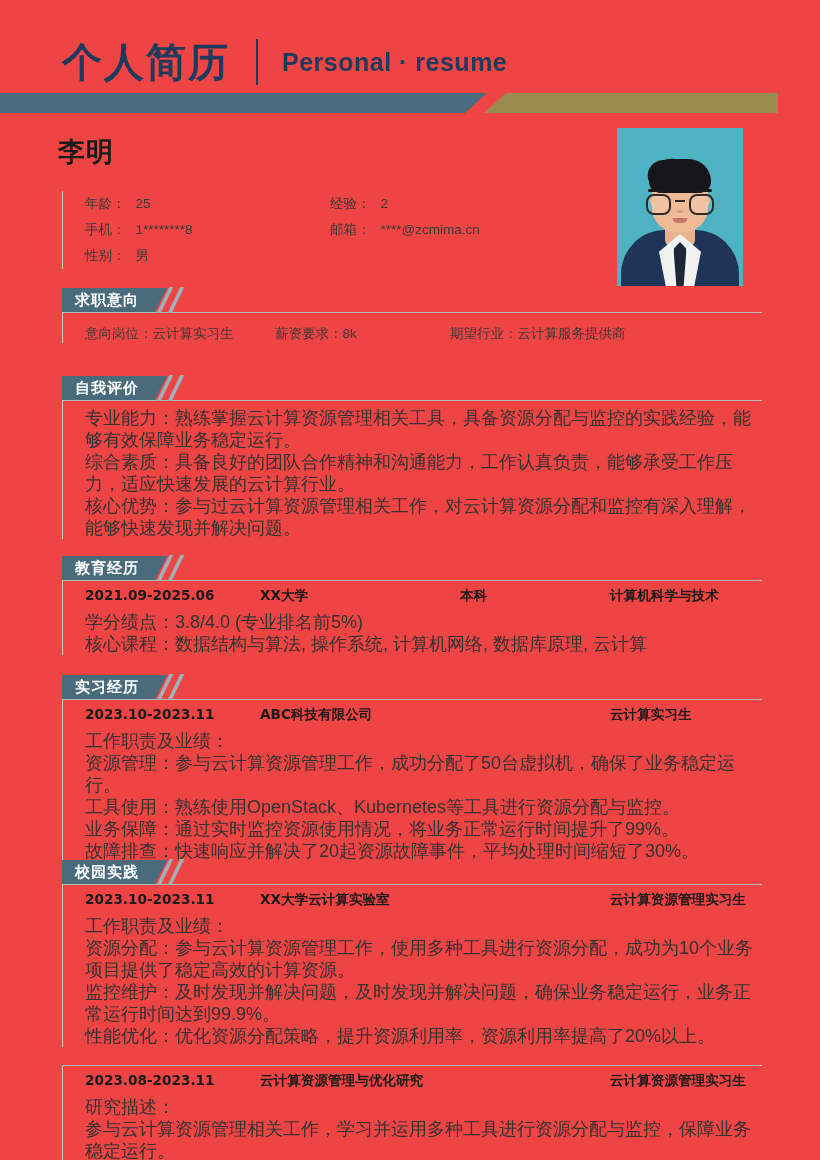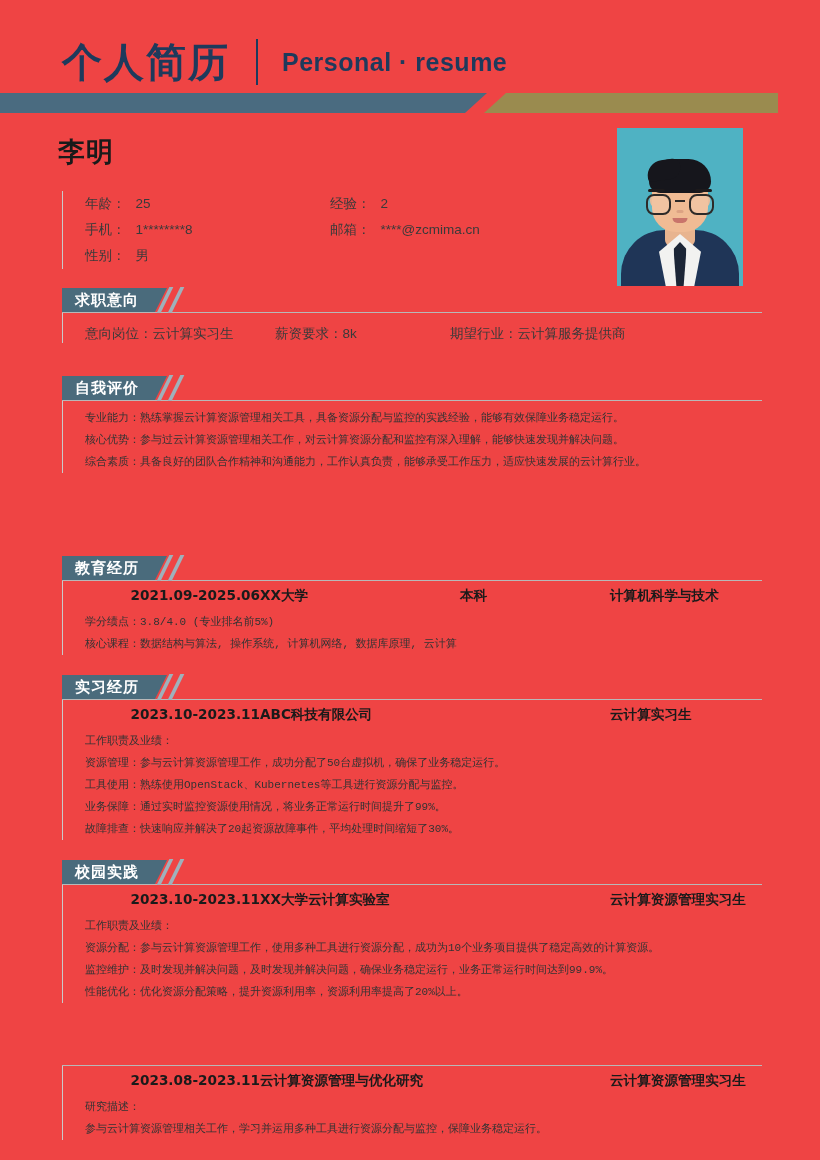--- a/index.html
+++ b/index.html
@@ -334,36 +334,35 @@
   }
   .sec-body {
     margin-left: 62px;
     width: 702px;
     border-left: 1px solid #c9c9c9;
     box-sizing: border-box;
     padding: 6px 0 0 22px;
   }
 
   .para {
-    font-size: 11px;
+    font-size: 18px;
     line-height: 22px;
     color: #333333;
     margin: 0;
-    font-family: Liberation Mono, monospace;
   }
   .row-cols {
     display: flex;
     align-items: baseline;
     font-size: 13.6px;
     font-weight: bold;
     color: #1a1a1a;
     height: 24px;
     font-family: "DejaVu Sans", "Liberation Sans", sans-serif;
   }
-  .row-cols .c-date { width: 175px; text-align: right; }
+  .row-cols .c-date { width: 175px; }
   .row-cols .c-org  { width: 200px; }
   .row-cols .c-mid  { width: 150px; }
   .row-cols .c-last { flex: 1; }
 
   .intent-row {
     display: flex;
     align-items: flex-end;
     font-size: 13.5px;
     color: #3a3a3a;
     height: 24px;
@@ -473,22 +472,22 @@
         <span>自我评价</span>
       </div>
       <div class="sec-stripes" style="left:97px">
         <i class="s1"></i>
           <i class="s2"></i>
       </div>
     </div>
     <div class="sec-rule"></div>
     <div class="sec-body">
       <p class="para">专业能力：熟练掌握云计算资源管理相关工具，具备资源分配与监控的实践经验，能够有效保障业务稳定运行。</p>
+      <p class="para">综合素质：具备良好的团队合作精神和沟通能力，工作认真负责，能够承受工作压力，适应快速发展的云计算行业。</p>
       <p class="para">核心优势：参与过云计算资源管理相关工作，对云计算资源分配和监控有深入理解，能够快速发现并解决问题。</p>
-      <p class="para">综合素质：具备良好的团队合作精神和沟通能力，工作认真负责，能够承受工作压力，适应快速发展的云计算行业。</p>
     </div>
   </div>
 
   <div class="section" style="top:556px">
     <div class="sec-head">
       <div class="sec-tab" style="width:105px">
         <span>教育经历</span>
       </div>
       <div class="sec-stripes" style="left:97px">
         <i class="s1"></i>

